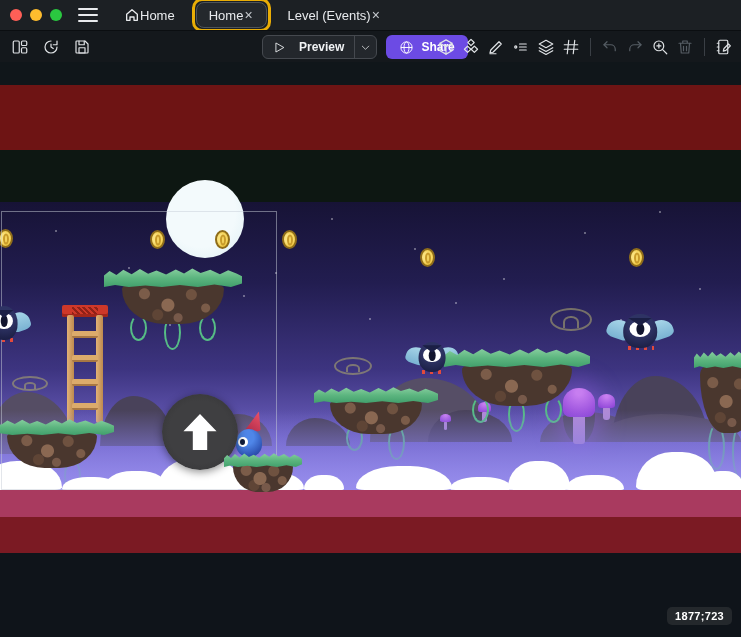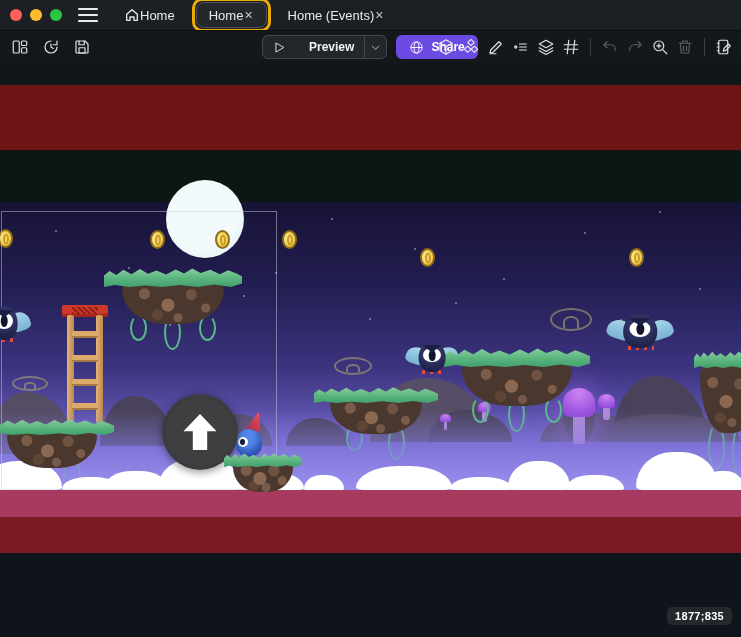--- a/index.html
+++ b/index.html
@@ -27,21 +27,21 @@
   .tb-left { position:absolute; left:8px; top:4px; display:flex; gap:7px; }
   .tb-center { position:absolute; left:262px; top:4px; display:flex; gap:9px; }
   .tb-right { position:absolute; right:5px; top:4px; display:flex; align-items:center; gap:1px; }
   .tbtn { width:24px; height:24px; display:flex; align-items:center; justify-content:center;
     border-radius:5px; cursor:pointer; }
   .tbtn svg { stroke:#dfe2e5; fill:none; stroke-width:1.6; stroke-linecap:round; stroke-linejoin:round; }
   .tbtn.dim svg { stroke:#565d64; }
   .sep { width:1px; height:18px; background:#3a3f45; margin:0 6px; align-self:center; }
   .preview-btn { display:flex; align-items:center; height:24px; background:#23272c;
     border:1px solid #45494f; border-radius:6px; color:#f0f2f4; font-size:12px; font-weight:bold; cursor:pointer; }
-  .preview-main { display:flex; align-items:center; gap:23px; padding:0 10px; height:100%; }
+  .preview-main { display:flex; align-items:center; gap:13px; padding:0 10px; height:100%; }
   .preview-caret { width:22px; height:100%; display:flex; align-items:center; justify-content:center;
     border-left:1px solid #45494f; }
   .preview-btn svg { stroke:#f0f2f4; fill:none; stroke-width:1.6; stroke-linecap:round; stroke-linejoin:round; }
   .share-btn { display:flex; align-items:center; gap:7px; height:24px; padding:0 13px;
     background:#6c4be4; border-radius:6px; color:#fff; font-size:12px; font-weight:bold; cursor:pointer; }
   .share-btn svg { stroke:#fff; fill:none; stroke-width:1.5; }
 
   
   .canvas { position:absolute; left:0; top:62px; width:741px; height:575px;
     background:#0f141a; overflow:hidden; }
@@ -151,21 +151,21 @@
       </span>
       <span>Home</span>
     </div>
     <div class="hl">
       <div class="tab active">
         <span>Home</span>
         <span class="close">×</span>
       </div>
     </div>
     <div class="tab">
-      <span>Home (Events)</span>
+      <span>Level (Events)</span>
       <span class="close">×</span>
     </div>
   </div>
 </div>
 
 <div class="toolbar">
   <div class="tb-left">
     <div class="tbtn">
       <svg width="18" height="18" viewBox="0 0 24 24">
           <rect x="3" y="4" width="8" height="16" rx="1.5"></rect>
@@ -458,13 +458,13 @@
     </div>
     <div class="obj jumpbutton" style="left: 162px; top: 332px; width: 76px; height: 76px;">
       <span class="arrow"></span>
     </div>
     <div class="obj band" style="left: 0px; top: 428px; width: 741px; height: 27px; background: rgb(169, 58, 95);"></div>
     <div class="obj band" style="left: 0px; top: 455px; width: 741px; height: 36px; background: rgb(123, 26, 35);"></div>
     <div class="obj band" style="left: 0px; top: 491px; width: 741px; height: 84px; background: rgb(15, 20, 26);"></div>
     <div class="obj frame" style="left: 1px; top: 149px; width: 276px; height: 279px;"></div>
   </div>
 
-<div class="coords">1877;835</div>
+<div class="coords">1877;723</div>
 
 </body></html>

